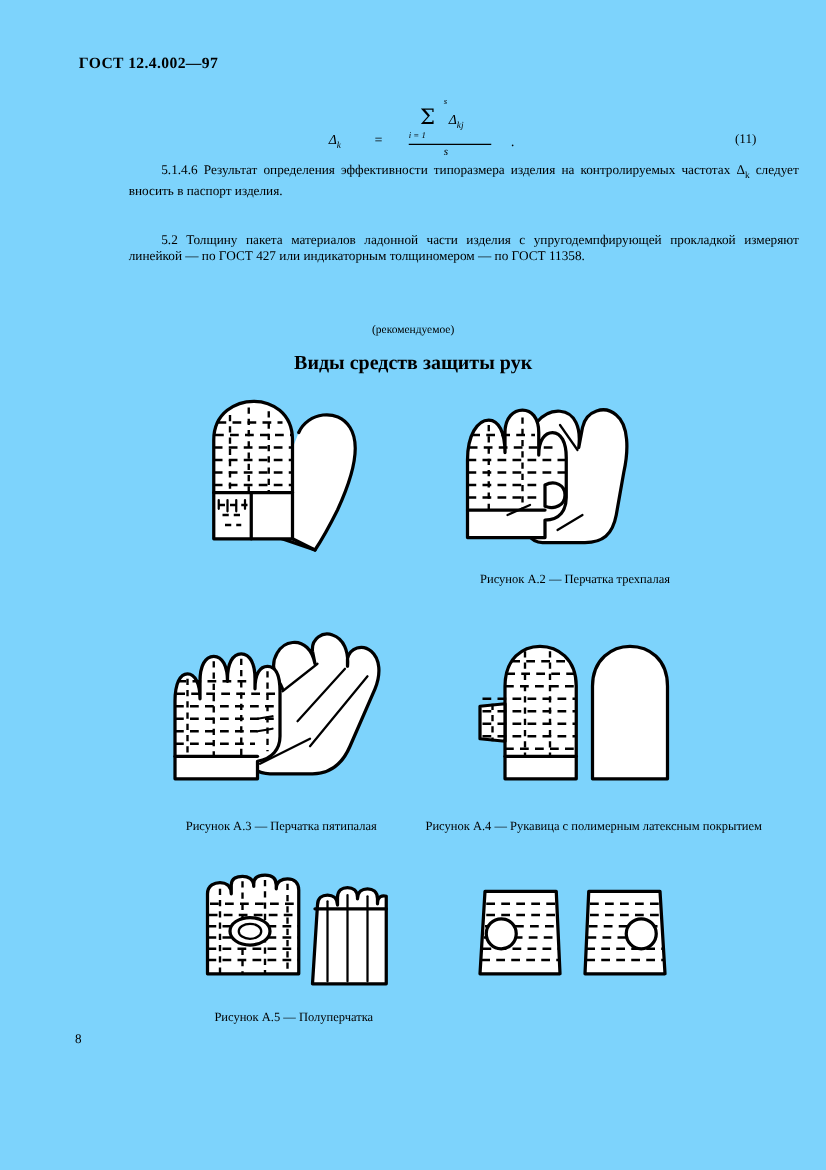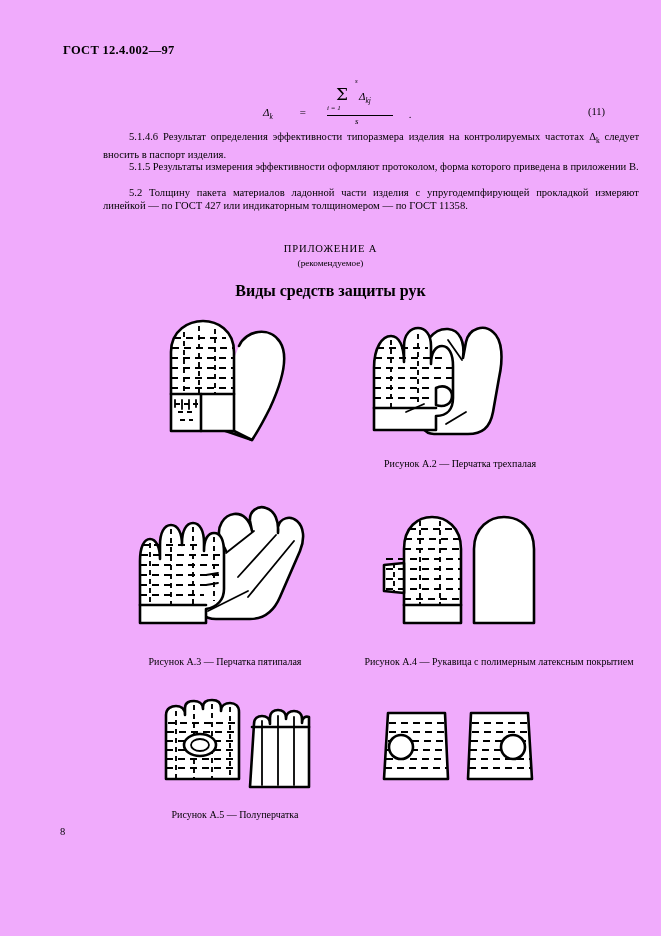--- a/index.html
+++ b/index.html
@@ -1,21 +1,21 @@
 <!DOCTYPE html>
 <html><head>
 <meta charset="utf-8">
 <style>
   html,body{margin:0;padding:0;background:#ffffff;}
   body{
     width:661px;height:936px;position:relative;overflow:hidden;
     font-family:"Liberation Serif","DejaVu Serif",serif;
     color:#000000;
   }
-  .page{position:absolute;left:0;top:0;width:661px;height:936px;background:#f0abfc;}
+  .page{position:absolute;left:0;top:0;width:661px;height:936px;background:#7dd3fc;}
 
   .hdr{position:absolute;left:63px;top:43px;font-size:12.5px;font-weight:bold;letter-spacing:.3px;}
 
   .formula-wrap{position:absolute;left:63px;top:78px;width:540px;height:52px;}
   .formula{position:absolute;left:200px;top:0;width:190px;height:52px;font-style:italic;}
   .f-lhs{position:absolute;left:0px;top:28px;font-size:11px;font-style:italic;}
   .f-lhs sub{font-size:7.5px;font-style:italic;}
   .f-eq{position:absolute;left:36px;top:28px;font-size:11px;}
   .f-frac{position:absolute;left:48px;top:0px;width:86px;text-align:center;}
   .f-upper{position:absolute;left:44px;top:-1px;font-size:7px;font-style:italic;}
@@ -70,25 +70,23 @@
         <span class="f-bar"></span>
         <span class="f-den">s</span>
       </span>
       <span class="f-dot">.</span>
     </div>
     <div class="f-num">(11)</div>
   </div>
 
   <div class="para p1"><span class="ind"></span><span>5.1.4.6  Результат определения эффективности типоразмера изделия на контролируемых частотах Δ</span><sub>k</sub><span> следует вносить в паспорт изделия.</span></div>
 
-  <div class="para p2"><span class="ind"></span><span>5.1.5  Результаты измерения эффективности оформляют протоколом, форма которого приведена в приложении В.</span></div>
 
   <div class="para p3"><span class="ind"></span><span>5.2  Толщину пакета материалов ладонной части изделия с упругодемпфирующей прокладкой измеряют линейкой — по ГОСТ 427 или индикаторным толщиномером — по ГОСТ 11358.</span></div>
 
-  <div class="app-title">ПРИЛОЖЕНИЕ А</div>
   <div class="app-sub">(рекомендуемое)</div>
   <div class="sec-title">Виды средств защиты рук</div>
 
   <div class="fig" style="left:160px;top:312px;width:160px;height:140px;">
     <svg width="160" height="140" viewBox="0 0 160 140">
 
       <path class="ln wht" d="M79 34 C 86 18, 110 14, 120 30 C 129 44, 122 70, 110 96 C 102 112, 96 122, 92 128 L 48 113"></path>
 
       <path class="ln wht" d="M11 40 C 11 18, 29 9, 43 9 C 57 9, 74 18, 74 40 L 74 119 L 11 119 Z"></path>
 
@@ -198,21 +196,21 @@
         <path d="M4 84 L 79 84"></path>
         <path d="M22 94 L 79 94"></path>
       </g>
       <g class="dash-s">
         <path d="M38 16 L 38 100"></path>
         <path d="M58 16 L 58 100"></path>
         <path d="M12 58 L 12 88"></path>
       </g>
     </svg>
   </div>
-  <div class="cap" style="left:340px;top:655px;width:270px;margin-left:24px;">Рисунок А.4 — Рукавица с полимерным латексным покрытием</div>
+  <div class="cap" style="left:340px;top:655px;width:270px;">Рисунок А.4 — Рукавица с полимерным латексным покрытием</div>
 
   <div class="fig" style="left:160px;top:703px;width:150px;height:95px;">
     <svg width="150" height="95" viewBox="0 0 150 95">
 
       <path class="ln wht" d="M6 12 C 6 5, 12 3, 16 3 C 20 3, 25 5, 25 12 L 25 5 C 25 -1, 30 -2, 34 -2 C 38 -2, 43 0, 43 6 L 43 4 C 43 -2, 48 -3, 52 -3 C 57 -3, 61 -1, 61 5 L 61 8 C 61 2, 66 0, 70 0 C 75 0, 79 3, 79 9 L 79 76 L 6 76 Z"></path>
       <g class="dash">
         <path d="M8 20 L 77 20"></path>
         <path d="M7 29 L 78 29"></path>
         <path d="M6 38 L 79 38"></path>
         <path d="M6 47 L 79 47"></path>

